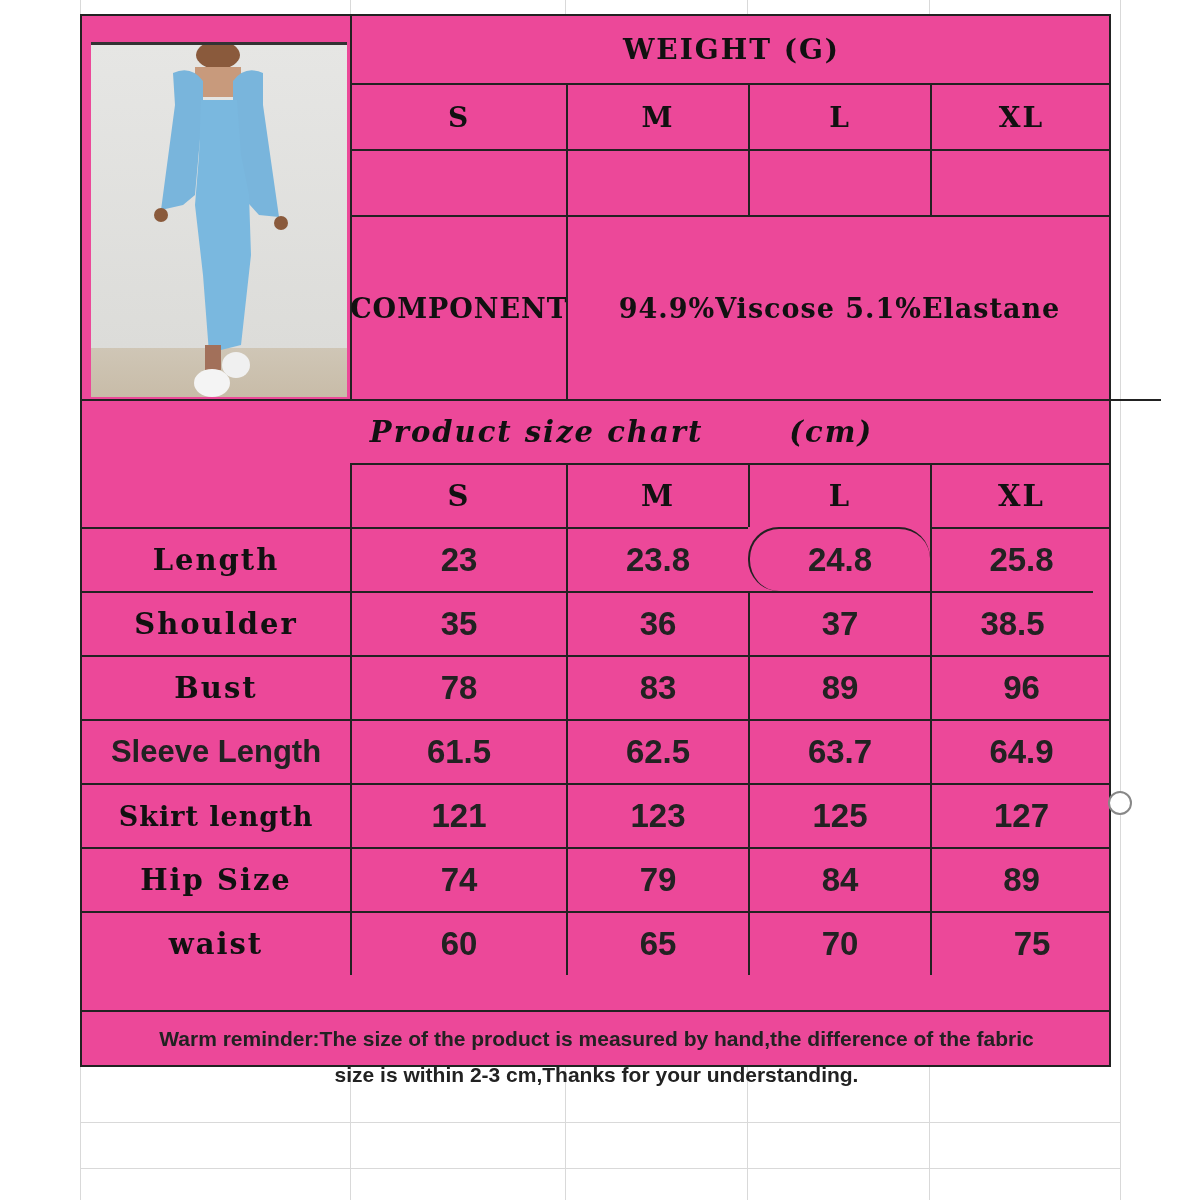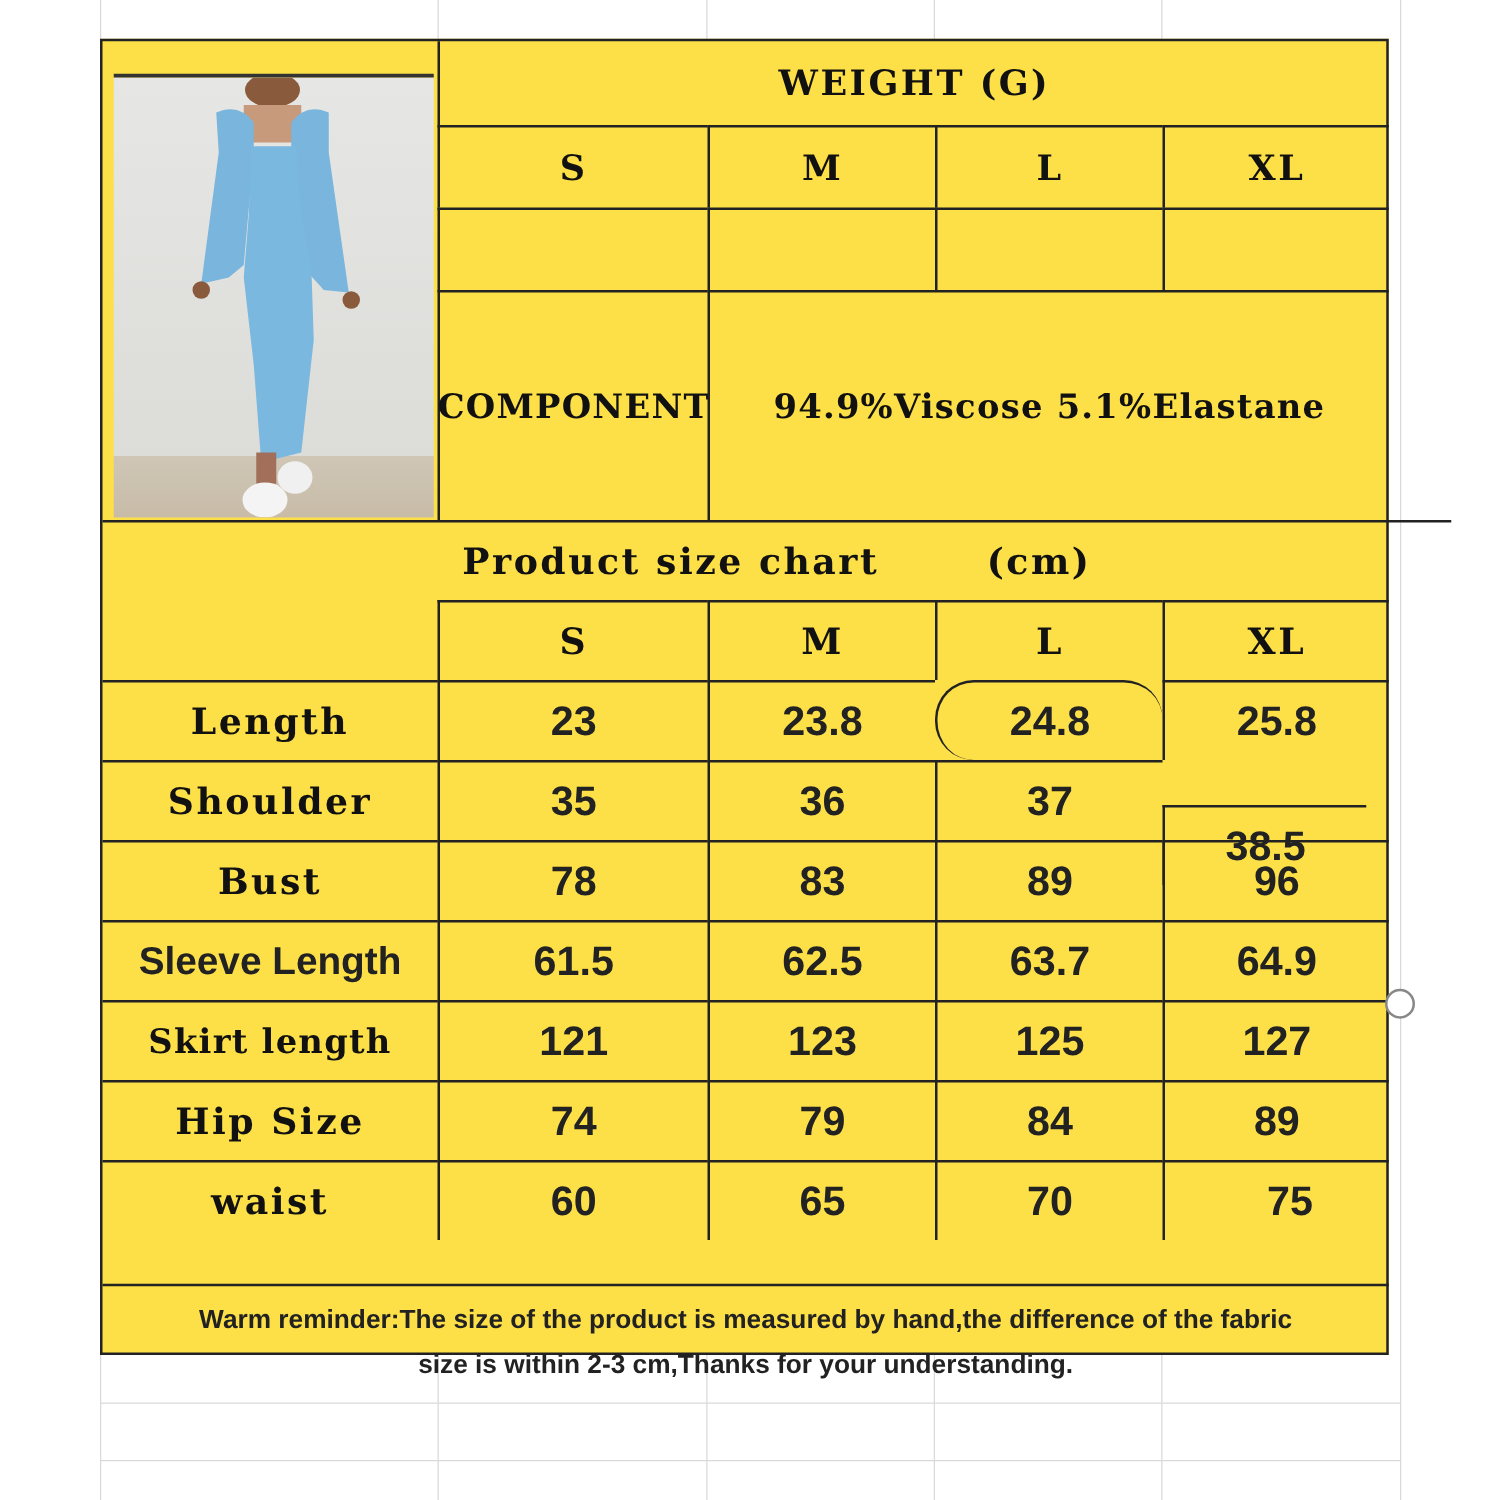--- a/index.html
+++ b/index.html
@@ -1,20 +1,20 @@
 <!DOCTYPE html>
 <html><head>
 <meta charset="utf-8">
 <style>
   html,body{margin:0;padding:0;background:#fff;}
   body{width:1200px;height:1200px;position:relative;overflow:hidden;font-family:"DejaVu Serif",serif;}
   .bg-grid{position:absolute;left:80px;top:0;width:1040px;height:1200px;}
   .gl-v{position:absolute;top:0;bottom:0;width:1px;background:#d9d9d9;}
   .gl-h{position:absolute;left:0;right:0;height:1px;background:#d9d9d9;}
-  .sheet{position:absolute;left:80px;top:31px;width:1031px;height:1053px;border:2px solid #222;box-sizing:border-box;background:#fde047;}
+  .sheet{position:absolute;left:80px;top:14px;width:1031px;height:1053px;border:2px solid #222;box-sizing:border-box;background:#ec4899;}
   .cell{position:absolute;box-sizing:border-box;display:flex;align-items:center;justify-content:center;color:#111;font-weight:bold;}
   .bl{border-left:2px solid #222;}
   .bt{border-top:2px solid #222;}
   .hdr{font-family:"DejaVu Serif",serif;font-weight:bold;font-size:28px;letter-spacing:2px;}
   .lab{font-family:"DejaVu Serif",serif;font-weight:bold;font-size:29px;letter-spacing:2px;}
   .num{font-family:"Liberation Sans",sans-serif;font-size:33px;color:#222;}
   .photo{position:absolute;left:9px;top:26px;width:256px;height:352px;background:linear-gradient(180deg,#e6e6e4 0%,#dcdcd9 86%,#cfc6b6 86%,#c8bca8 100%);border-top:3px solid #333;overflow:hidden;}
   .reminder{font-family:"Liberation Sans",sans-serif;font-size:21px;color:#222;line-height:36px;text-align:center;flex-direction:column;margin-top:35px;}
   .handle{position:absolute;left:1108px;top:791px;width:24px;height:24px;border:2px solid #888;border-radius:50%;background:#fff;box-sizing:border-box;}
 </style>
@@ -59,21 +59,21 @@
   <div class="cell bl bt hdr" style="left:848px;top:67px;width:181px;height:66px;">XL</div>
 
   <div class="cell bl bt num" style="left:268px;top:133px;width:216px;height:66px;"></div>
   <div class="cell bl bt num" style="left:484px;top:133px;width:182px;height:66px;"></div>
   <div class="cell bl bt num" style="left:666px;top:133px;width:182px;height:66px;"></div>
   <div class="cell bl bt num" style="left:848px;top:133px;width:181px;height:66px;"></div>
 
   <div class="cell bl bt hdr" style="left:268px;top:199px;width:216px;height:184px;font-size:27px;letter-spacing:1px;">COMPONENT</div>
   <div class="cell bl bt hdr" style="left:484px;top:199px;width:545px;height:184px;font-size:27px;letter-spacing:1px;">94.9%Viscose 5.1%Elastane</div>
 
-  <div class="cell bt lab" style="left:0;top:383px;width:1079px;height:64px;gap:86px;">
+  <div class="cell bt lab" style="left:0;top:383px;width:1079px;height:64px;gap:86px;font-style:italic;">
     <span>Product size chart</span>
     <span>(cm)</span>
   </div>
 
   <div class="cell bl bt lab" style="left:268px;top:447px;width:216px;height:64px;">S</div>
   <div class="cell bl bt lab" style="left:484px;top:447px;width:182px;height:64px;">M</div>
   <div class="cell bl bt lab" style="left:666px;top:447px;width:182px;height:64px;">L</div>
   <div class="cell bl bt lab" style="left:848px;top:447px;width:181px;height:64px;">XL</div>
 
   <div>
@@ -81,21 +81,21 @@
     <div class="cell bl bt num" style="left:268px;top:511px;width:216px;height:64px;">23</div>
     <div class="cell bl bt num" style="left:484px;top:511px;width:182px;height:64px;">23.8</div>
     <div class="cell bl bt num" style="left:666px;top:511px;width:182px;height:64px;border-radius:31px;">24.8</div>
     <div class="cell bl bt num" style="left:848px;top:511px;width:181px;height:64px;">25.8</div>
   </div>
   <div>
     <div class="cell bt lab" style="left:0;top:575px;width:268px;height:64px;">Shoulder</div>
     <div class="cell bl bt num" style="left:268px;top:575px;width:216px;height:64px;">35</div>
     <div class="cell bl bt num" style="left:484px;top:575px;width:182px;height:64px;">36</div>
     <div class="cell bl bt num" style="left:666px;top:575px;width:182px;height:64px;">37</div>
-    <div class="cell bl bt num" style="left:848px;top:575px;width:163px;height:64px;margin-top:36px;">38.5</div>
+    <div class="cell bl bt num" style="left:848px;top:575px;width:163px;height:64px;">38.5</div>
   </div>
   <div>
     <div class="cell bt lab" style="left:0;top:639px;width:268px;height:64px;">Bust</div>
     <div class="cell bl bt num" style="left:268px;top:639px;width:216px;height:64px;">78</div>
     <div class="cell bl bt num" style="left:484px;top:639px;width:182px;height:64px;">83</div>
     <div class="cell bl bt num" style="left:666px;top:639px;width:182px;height:64px;">89</div>
     <div class="cell bl bt num" style="left:848px;top:639px;width:181px;height:64px;">96</div>
   </div>
   <div>
     <div class="cell bt num" style="left:0;top:703px;width:268px;height:64px;font-weight:bold;font-size:31px;">Sleeve Length</div>

